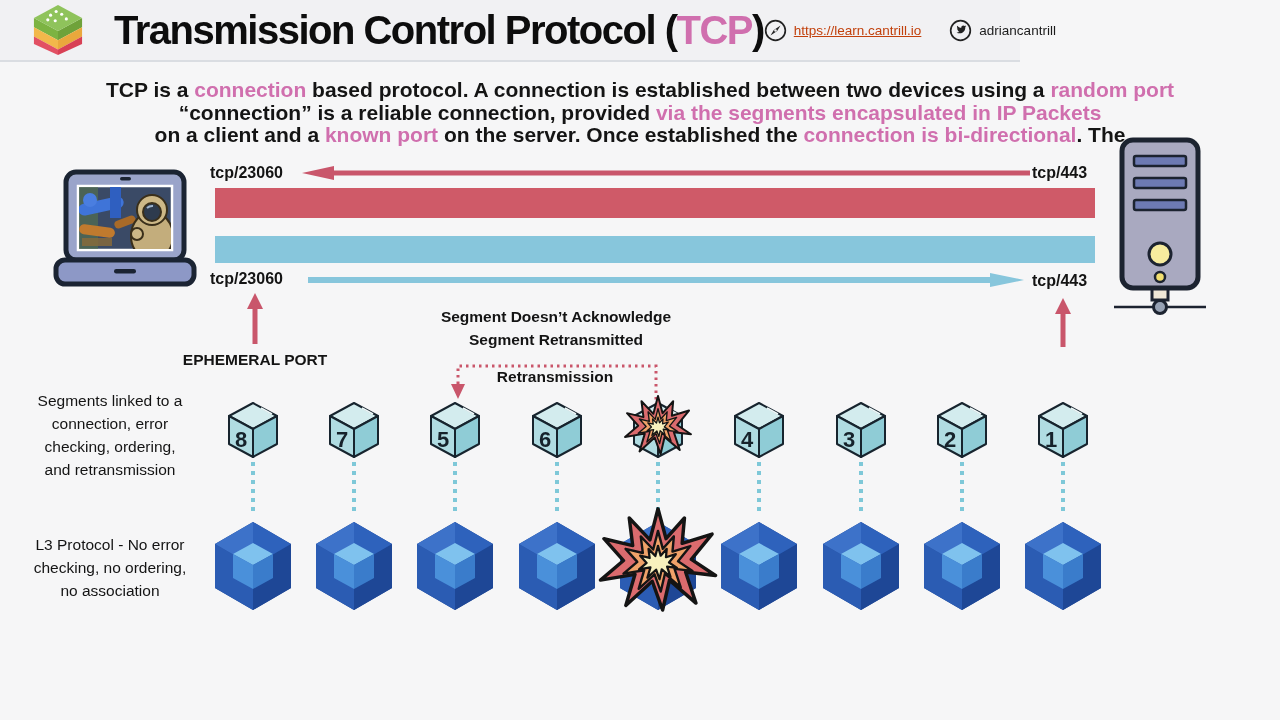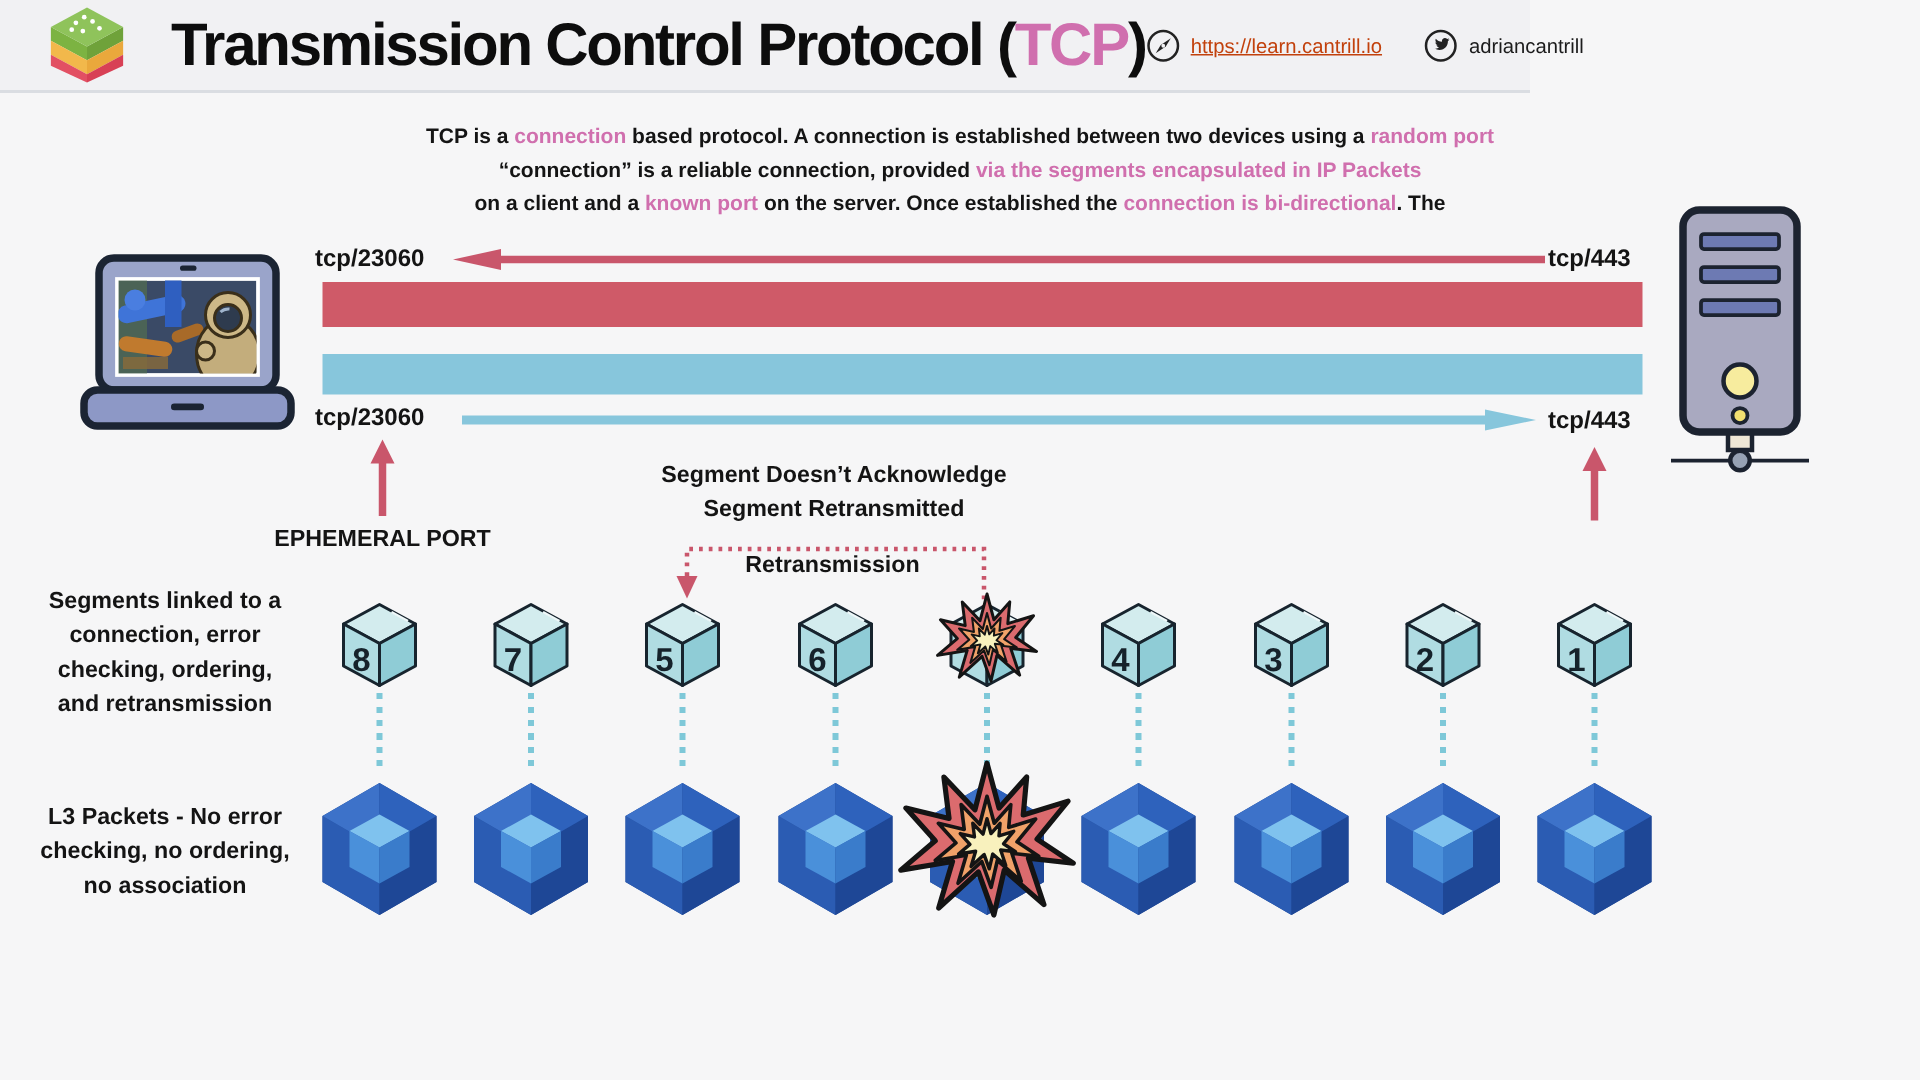--- a/index.html
+++ b/index.html
@@ -17,31 +17,31 @@
   .logo{flex:0 0 auto;margin-right:28px;}
   .title{font-size:40px;font-weight:800;letter-spacing:-1.5px;color:#0d0d0d;white-space:nowrap;}
   .title .accent{color:var(--pink);}
   .header-links{margin-left:auto;display:flex;align-items:center;gap:28px;font-size:13.5px;color:#1c1c1c;}
   .link-item{display:flex;align-items:center;gap:7px;}
   .site-link{color:#c2410c;text-decoration:underline;cursor:pointer;}
   .tw-handle{color:#1c1c1c;}
 
   
   .intro{position:absolute;top:79px;left:0;width:1280px;text-align:center;
-    font-size:14px;font-weight:700;line-height:22.5px;color:var(--ink);}
+    font-size:21px;font-weight:700;line-height:22.5px;color:var(--ink);}
   .intro .hl{color:var(--pink);}
 
   
   .bar{position:absolute;left:215px;width:880px;}
   .bar-red{top:188px;height:30px;background:var(--bar-red);}
   .bar-blue{top:236px;height:27px;background:var(--bar-blue);}
 
   .abs{position:absolute;}
   .port-label{position:absolute;font-size:16px;font-weight:700;color:var(--ink);white-space:nowrap;}
-  .caption{position:absolute;text-align:center;font-size:15.5px;font-weight:700;line-height:23px;
+  .caption{position:absolute;text-align:center;font-size:15.5px;font-weight:400;line-height:23px;
     color:var(--ink);white-space:pre-line;}
   .small-note{position:absolute;text-align:center;font-size:15.5px;font-weight:700;line-height:23px;color:var(--ink);}
 
   
   .columns{position:absolute;left:202px;top:400px;width:912px;display:flex;}
   .col{flex:1;display:flex;flex-direction:column;align-items:center;}
   .connector{width:4px;height:54px;margin:2px 0;
     background:repeating-linear-gradient(to bottom,var(--dot-blue) 0 4px,transparent 4px 9px);}
 </style>
 </head>
@@ -167,21 +167,21 @@
   <svg class="abs" style="left:450px;top:358px" width="212" height="48">
     <polyline points="8,26 8,8 206,8 206,46" fill="none" stroke="var(--red)" stroke-width="3" stroke-dasharray="2.5 4"></polyline>
     <polygon points="8,41 1,26 15,26" fill="var(--red)"></polygon>
   </svg>
   <div class="small-note" style="left:455px;top:365px;width:200px">Retransmission</div>
 
   <div class="caption" style="left:10px;top:389px;width:200px">Segments linked to a
 connection, error
 checking, ordering,
 and retransmission</div>
-  <div class="caption" style="left:5px;top:533px;width:210px">L3 Packets - No error
+  <div class="caption" style="left:5px;top:533px;width:210px">L3 Protocol - No error
 checking, no ordering,
 no association</div>
 
   <div class="columns" id="columns">
       <div class="col">
         <svg width="56" height="60" viewBox="0 0 56 60">
           <g stroke="#17242e" stroke-width="2" stroke-linejoin="round">
             <polygon points="28,3 52,16 28,29 4,16" fill="#d3ecee"></polygon>
             <polygon points="4,16 28,29 28,57 4,44" fill="#b0dce2"></polygon>
             <polygon points="28,29 52,16 52,44 28,57" fill="#8fccd6"></polygon>

